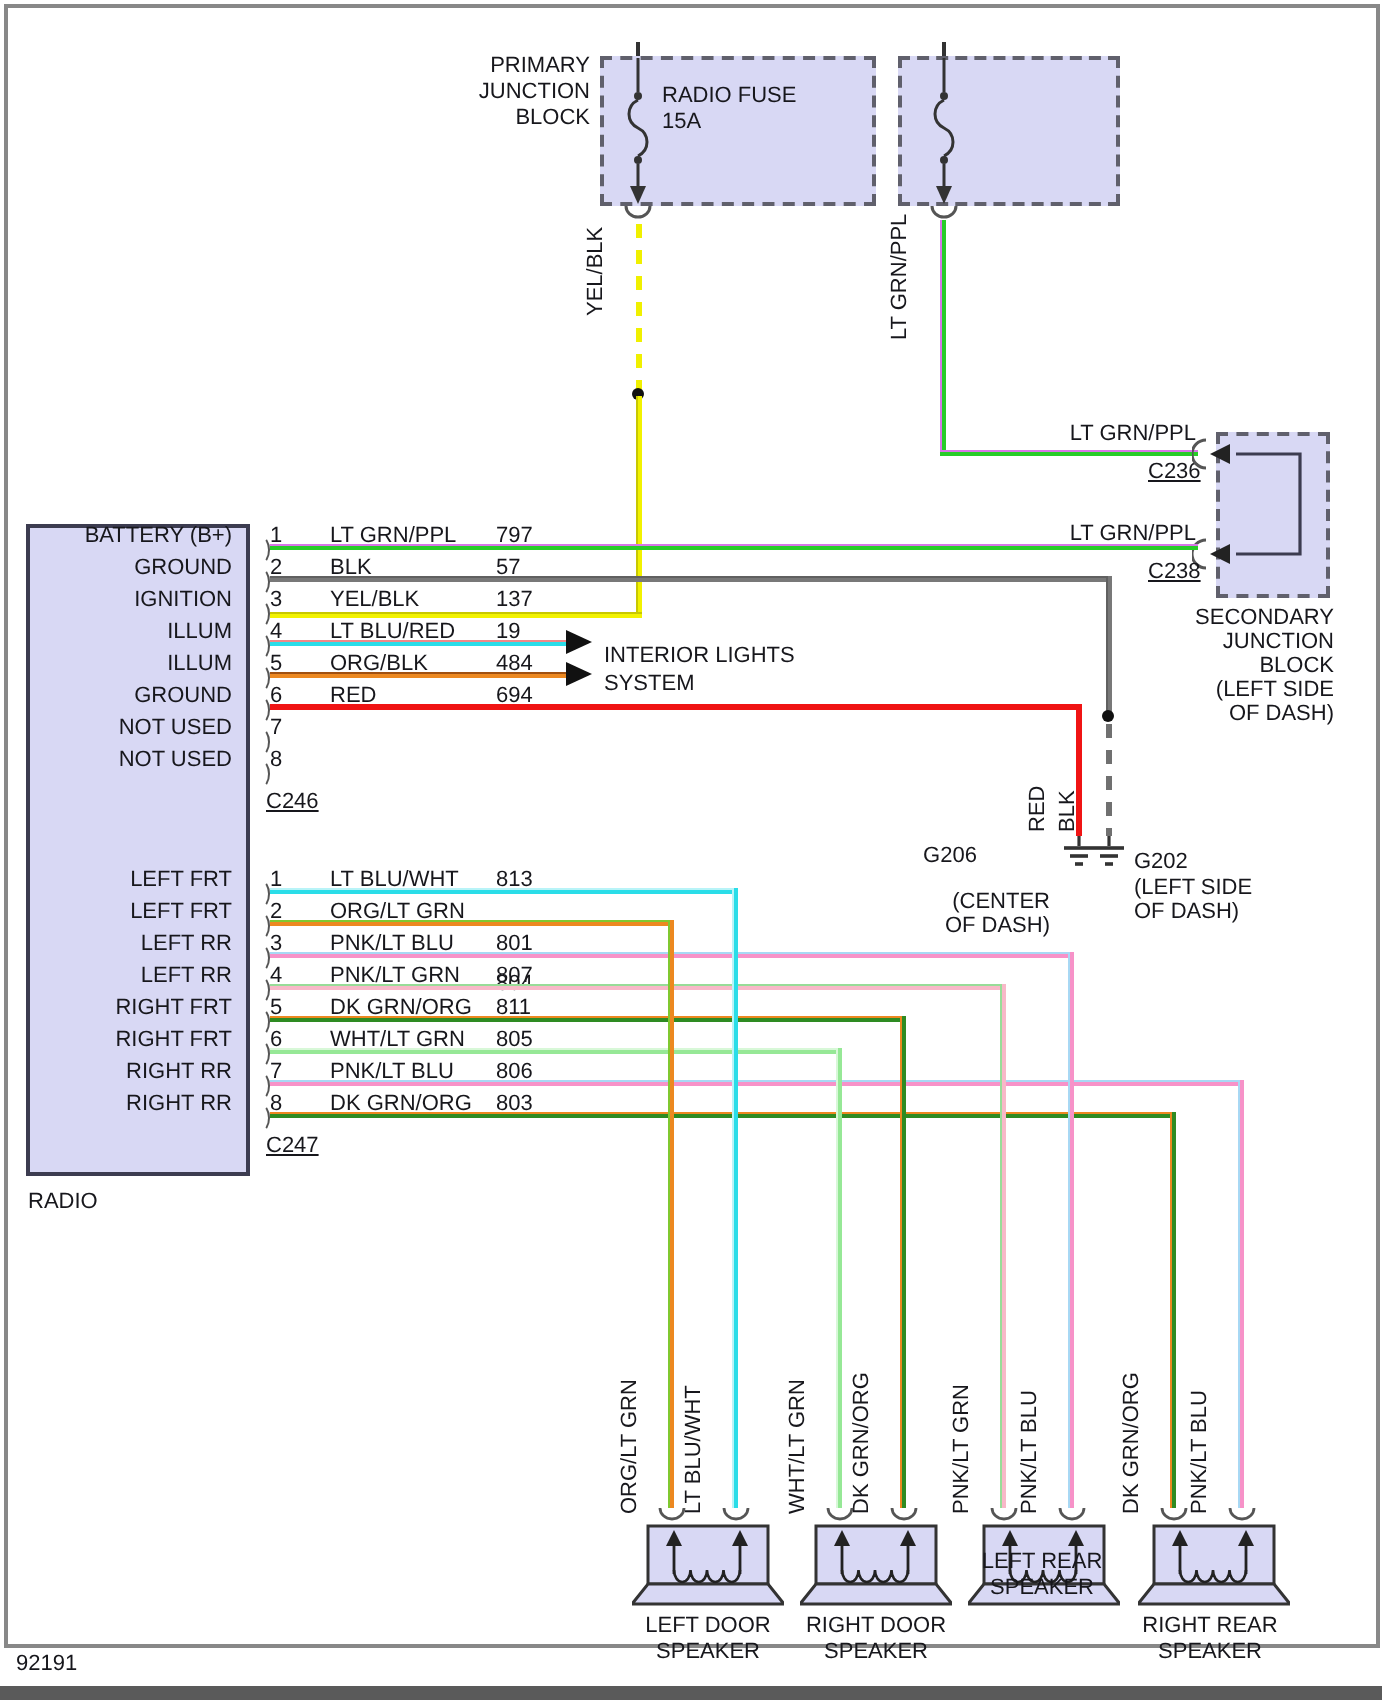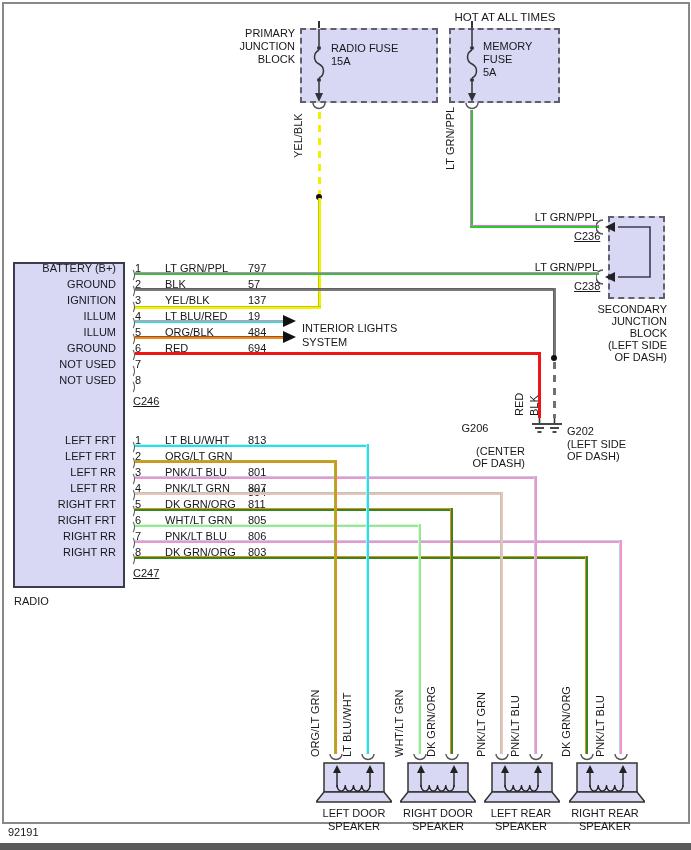--- a/index.html
+++ b/index.html
@@ -41,35 +41,31 @@
   .svgabs{position:absolute;}
   #border{position:absolute;left:2px;top:2px;width:684px;height:818px;border:2px solid #888;}
   #bottomstrip{position:absolute;left:0;top:843px;width:691px;height:7px;background:#5a5a5a;}
 </style>
 </head>
 <body>
 
 <div id="stage">
   <div id="border"></div>
 
-  <div class="t hdr c" style="left:405px;top:11px;width:200px;">HOT AT ALL TIMES</div>
   <div class="tick" style="left:318px;top:21px;height:8px;"></div>
   <div class="tick" style="left:471px;top:21px;height:8px;"></div>
 
   <div class="box dashedbox" style="left:300px;top:28px;width:134px;height:71px;"></div>
   <div class="box dashedbox" style="left:449px;top:28px;width:107px;height:71px;"></div>
 
   <div class="t pre r" style="left:215px;top:27px;width:80px;">PRIMARY
 JUNCTION
 BLOCK</div>
   <div class="t pre" style="left:331px;top:42px;width:80px;">RADIO FUSE
 15A</div>
-  <div class="t pre" style="left:483px;top:40px;width:70px;">MEMORY
-FUSE
-5A</div>
 
   <svg class="svgabs" style="left:311px;top:29px;" width="16" height="74">
     <path d="M8,0 V17" stroke="#333" stroke-width="1.5" fill="none"></path>
     <circle cx="8" cy="19" r="2" fill="#333"></circle>
     <path d="M8,21 C2,24 2,32 8,35 C14,38 14,46 8,49" stroke="#333" stroke-width="1.5" fill="none"></path>
     <circle cx="8" cy="51" r="2" fill="#333"></circle>
     <path d="M8,53 V64" stroke="#333" stroke-width="1.5" fill="none"></path>
     <polygon points="4,64 12,64 8,73" fill="#333"></polygon>
   </svg>
   <svg class="svgabs" style="left:464px;top:29px;" width="16" height="74">
@@ -329,20 +325,20 @@
       <polygon points="17,12 25,12 21,4" fill="#222"></polygon>
     <path d="M54,26 V10" stroke="#222" stroke-width="1.4" fill="none"></path>
       <polygon points="50,12 58,12 54,4" fill="#222"></polygon>
     <path d="M21,24 a4.1,6 0 0 0 8.25,0 a4.1,6 0 0 0 8.25,0 a4.1,6 0 0 0 8.25,0 a4.1,6 0 0 0 8.25,0" stroke="#222" stroke-width="1.3" fill="none"></path>
   </svg>
 
   <div class="t pre c" style="left:309px;top:807px;width:90px;">LEFT DOOR
 SPEAKER</div>
   <div class="t pre c" style="left:393px;top:807px;width:90px;">RIGHT DOOR
 SPEAKER</div>
-  <div class="t pre c" style="left:476px;top:807px;width:90px;">LEFT REAR
+  <div class="t pre c" style="left:476px;top:775px;width:90px;">LEFT REAR
 SPEAKER</div>
   <div class="t pre c" style="left:560px;top:807px;width:90px;">RIGHT REAR
 SPEAKER</div>
 
   <div class="t" style="left:8px;top:826px;">92191</div>
   <div id="bottomstrip"></div>
 </div>
 
 </body></html>

